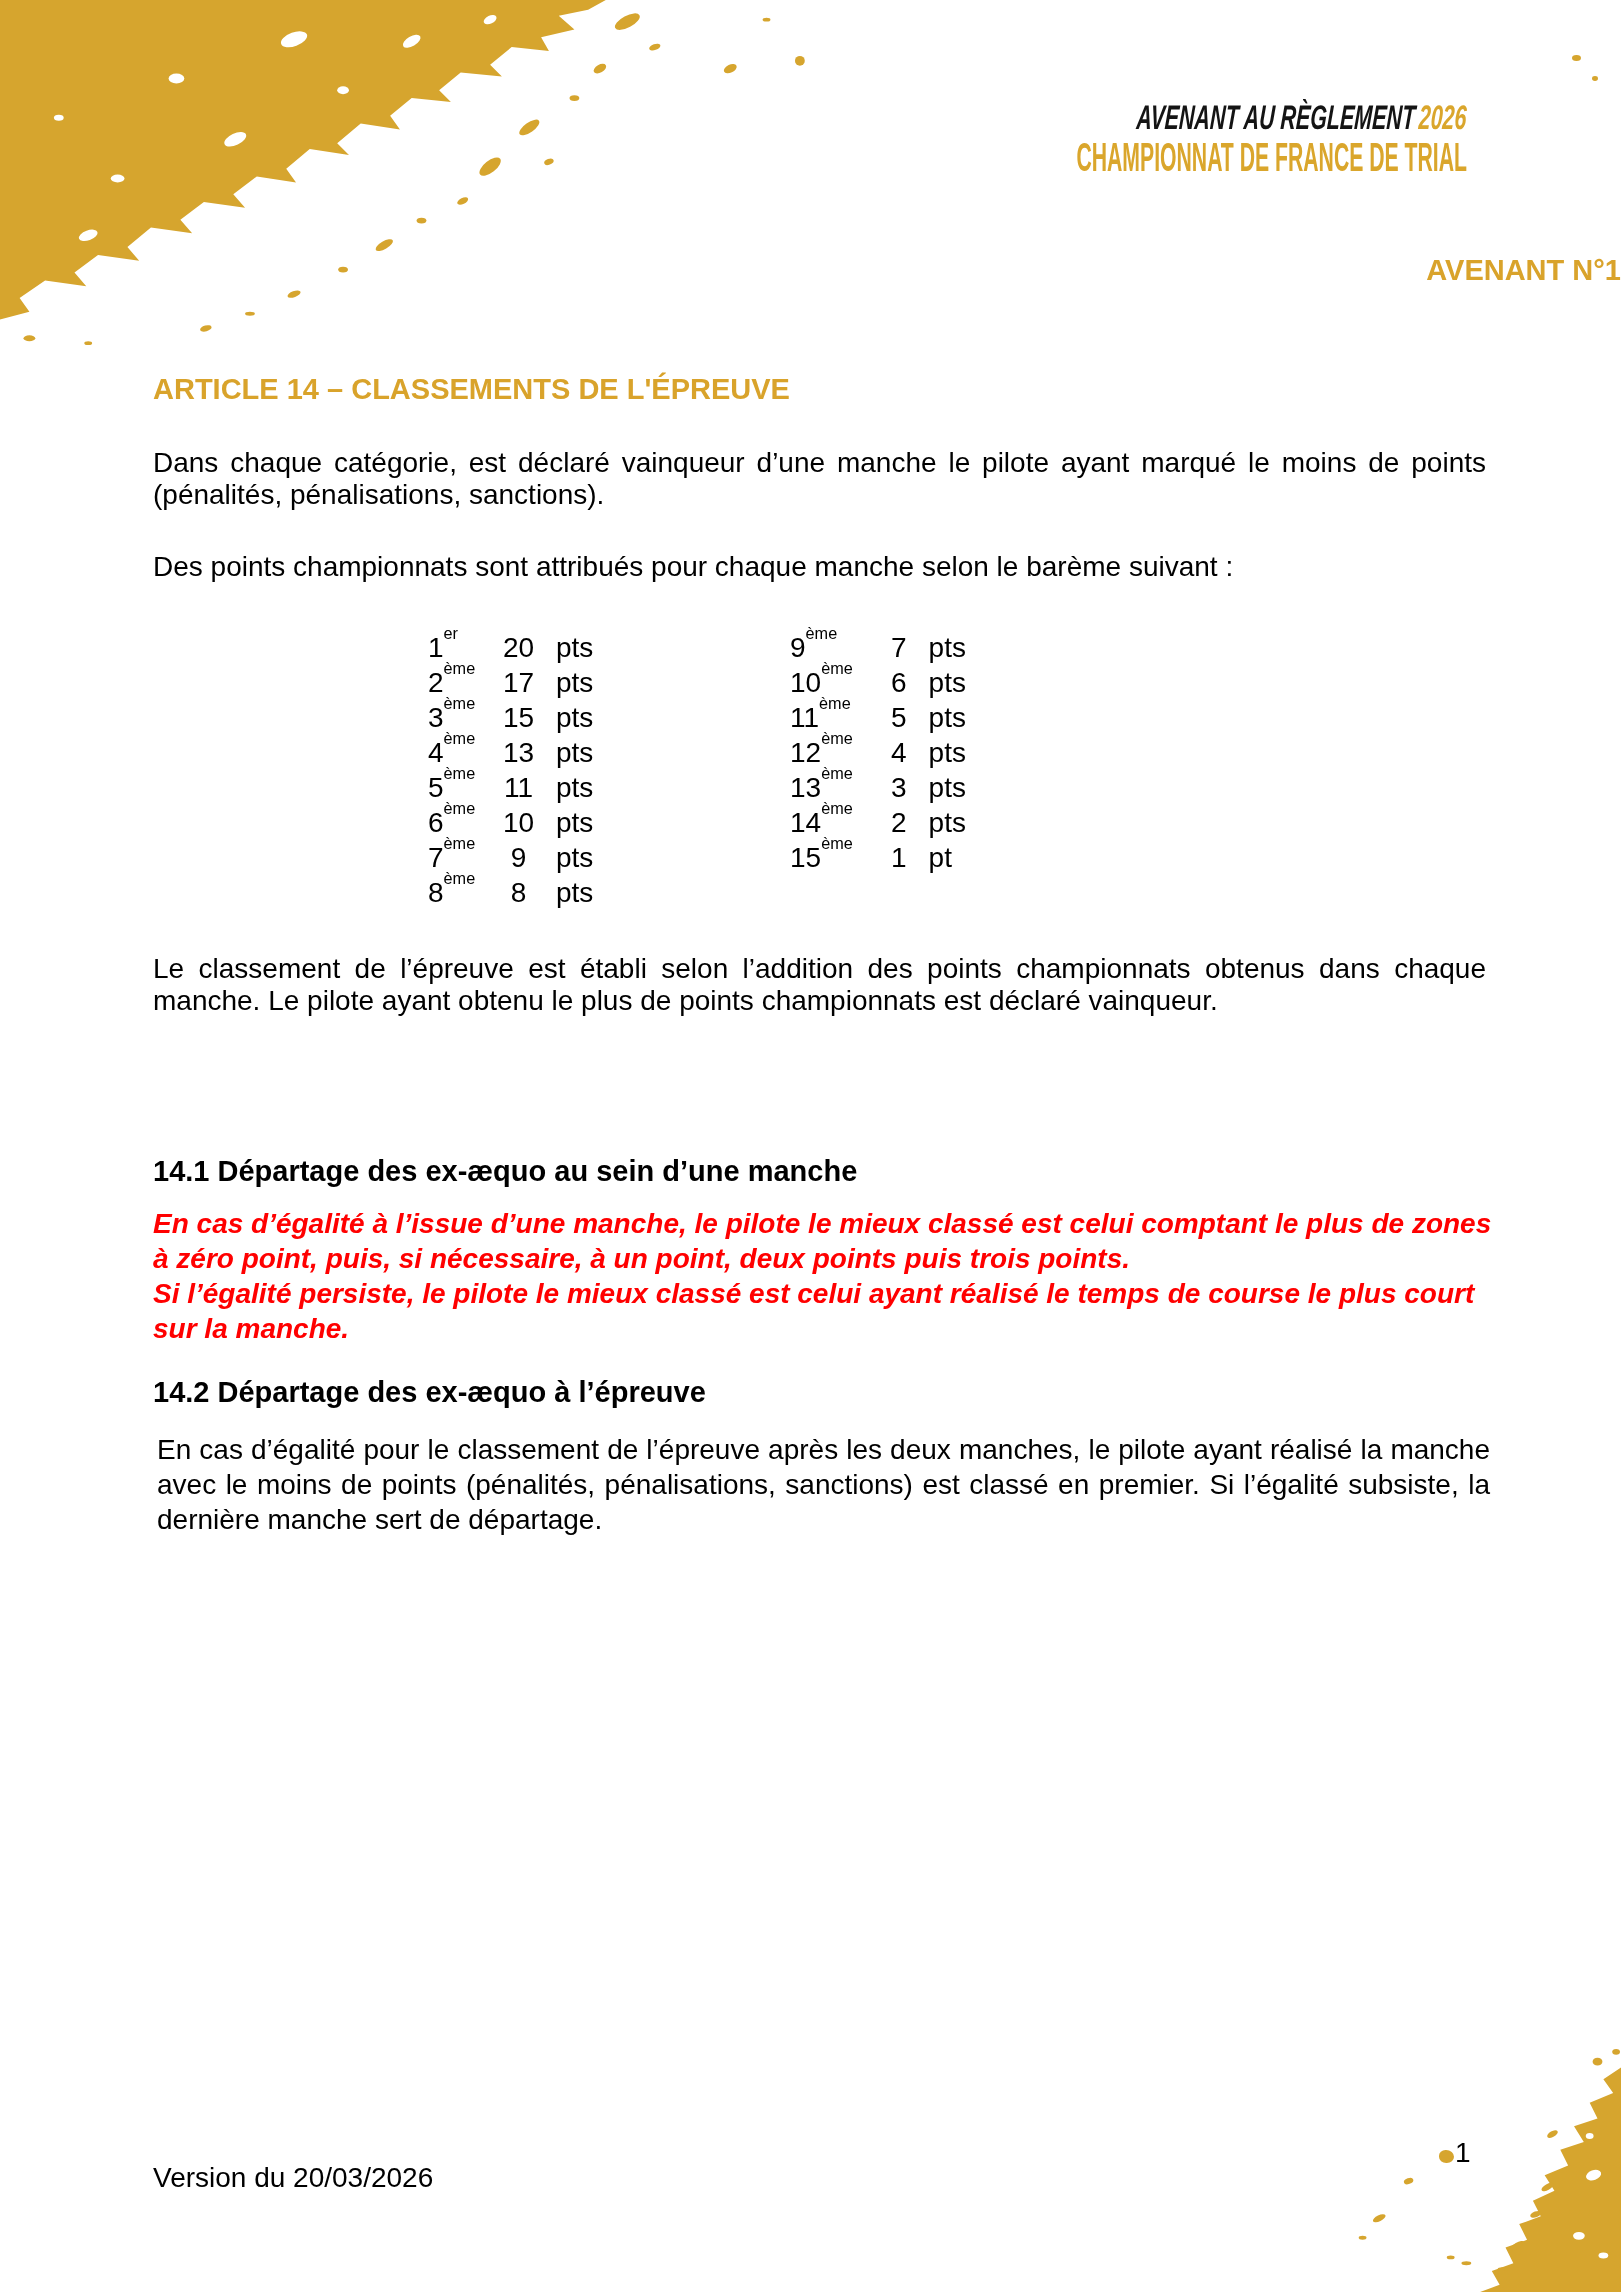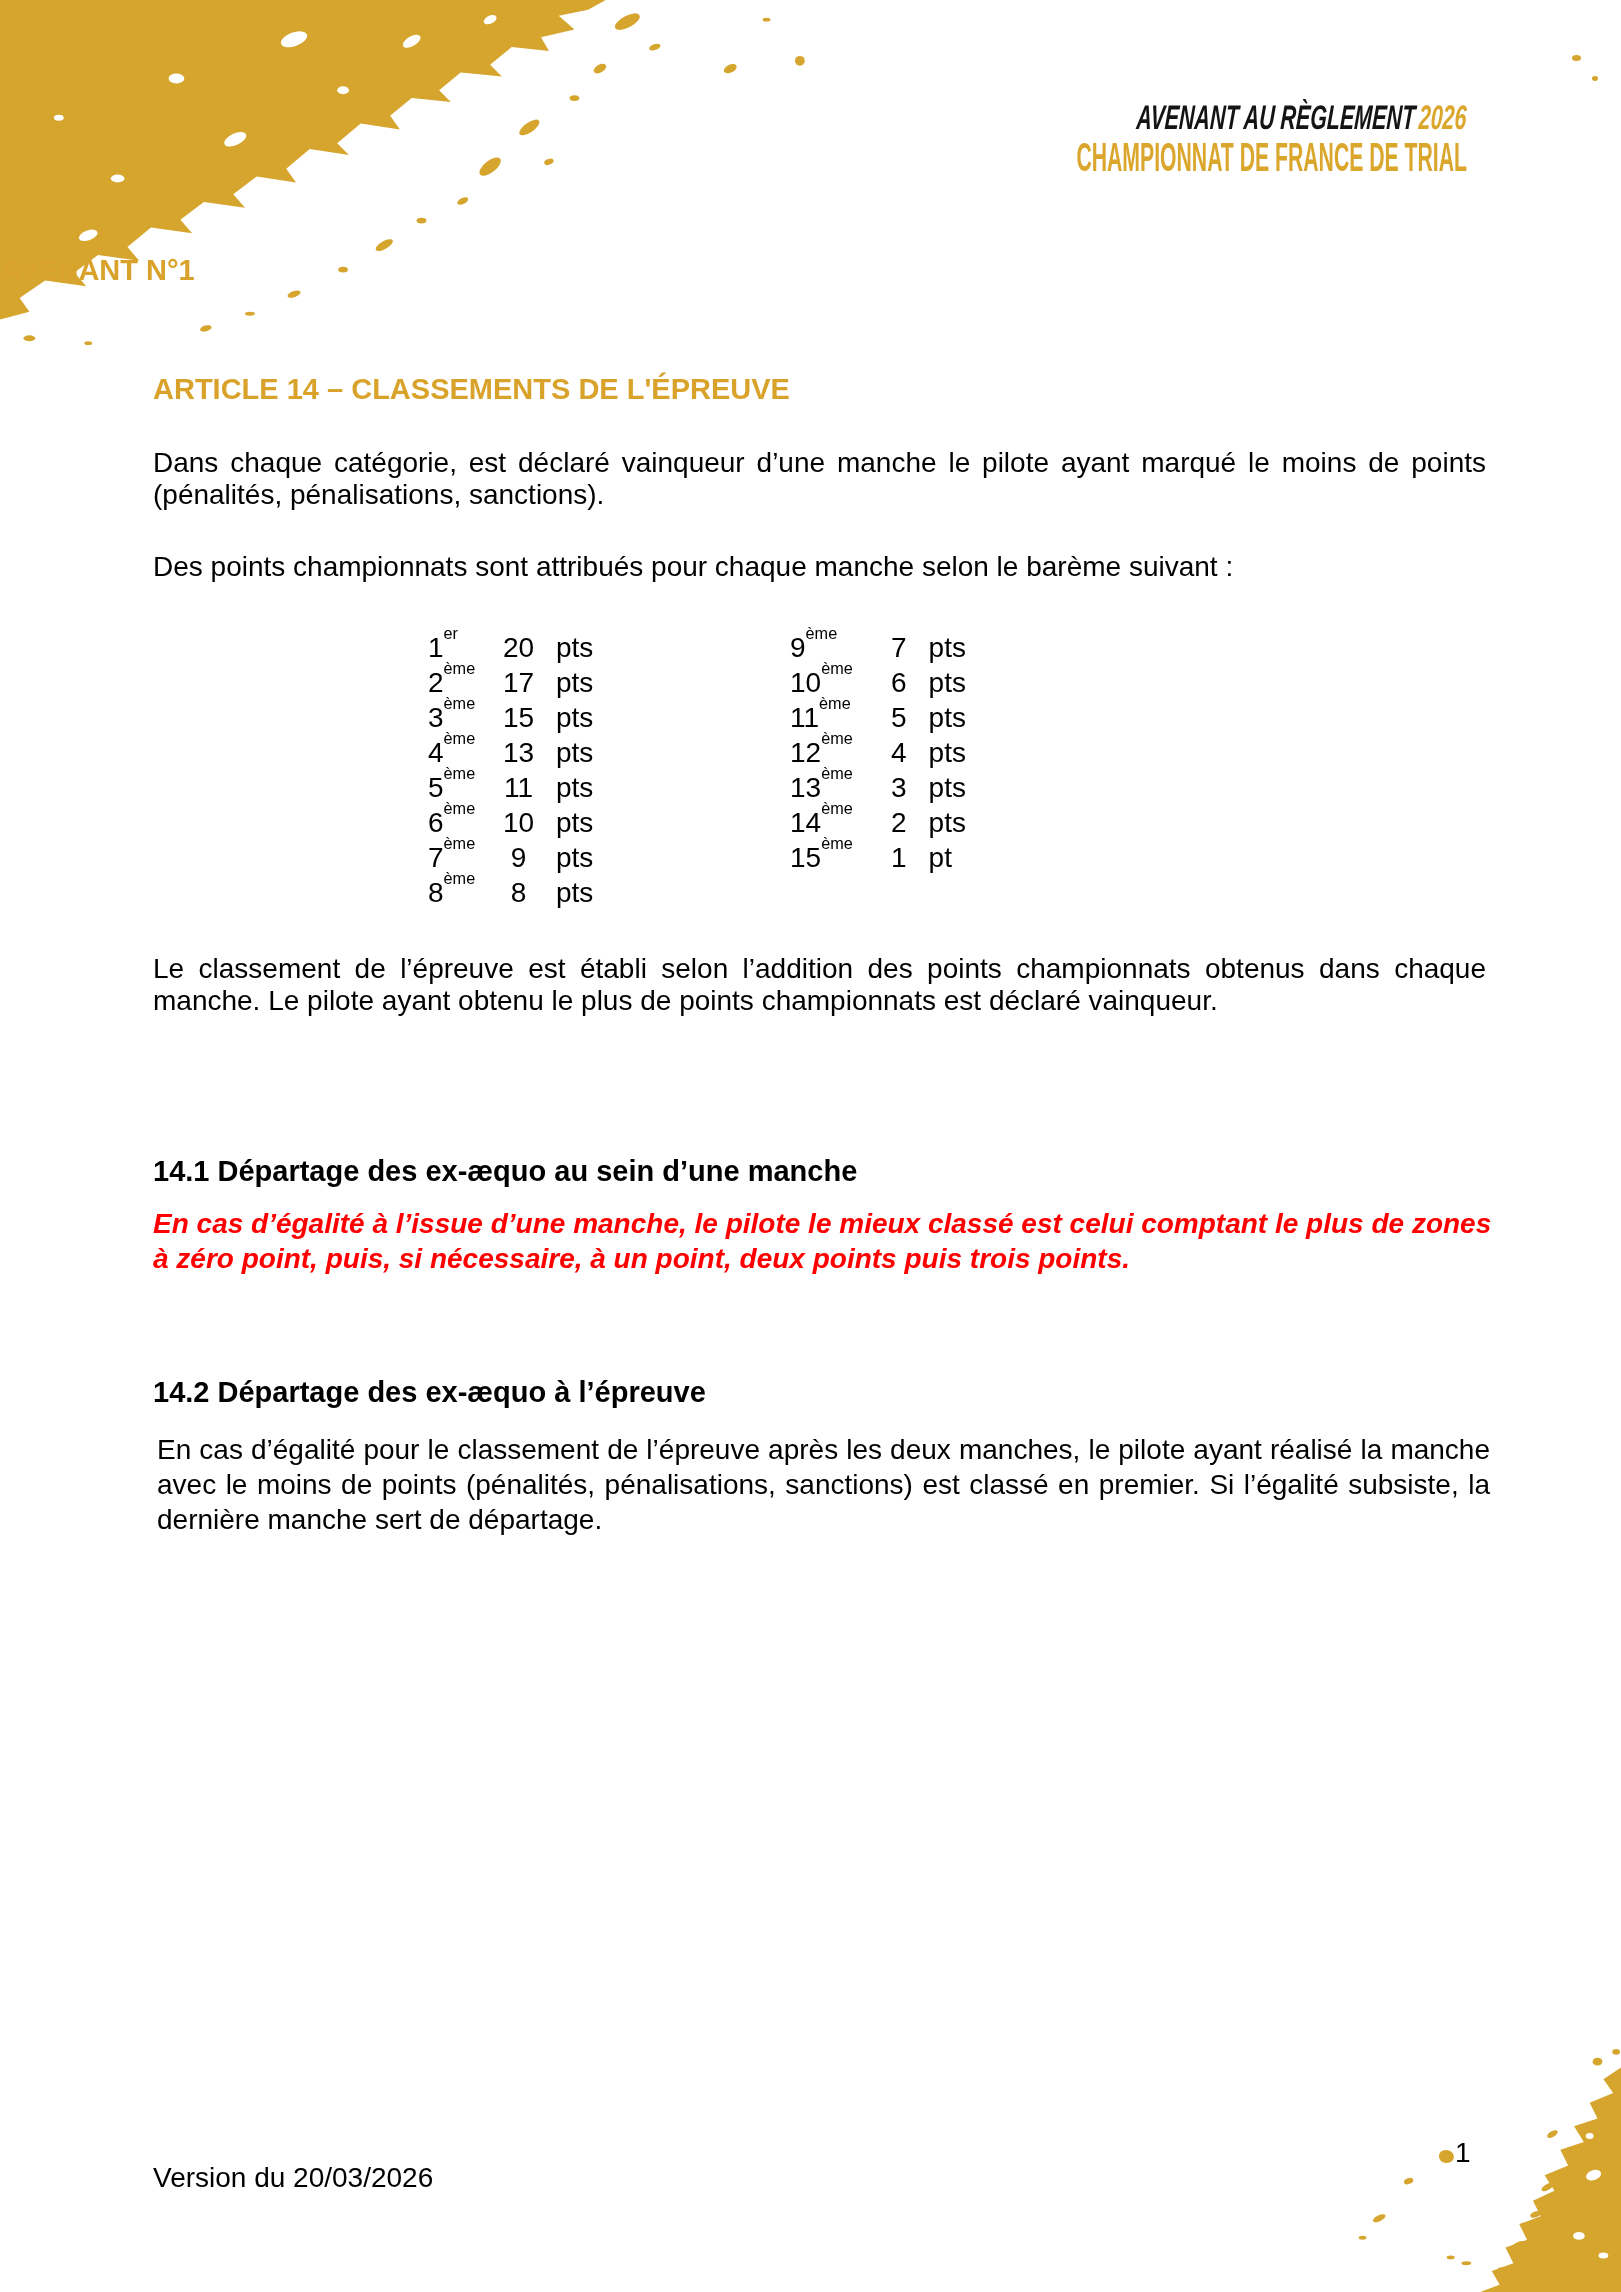--- a/index.html
+++ b/index.html
@@ -11,21 +11,21 @@
     font-family:"Liberation Sans", sans-serif;
     color:#000;
     margin:0 auto;
   }
   .abs{position:absolute;}
   
   .body-text{font-size:28px;line-height:32px;}
   .justify{text-align:justify;}
   
   .gold-heading{color:var(--gold-heading);font-weight:bold;font-size:29px;white-space:nowrap;}
-  .doc-title{top:254px;left:0;width:1621px;text-align:left;}
+  .doc-title{top:254px;left:0;width:1621px;text-align:right;}
   
   .black-heading{font-weight:bold;font-size:29px;white-space:nowrap;}
   
   .red-block{color:var(--red);font-weight:bold;font-size:28px;line-height:35px;font-style:italic;}
   .red-block p{margin:0;}
   
   .brand1{
     top:98px;right:154px;
     font-size:34px;font-weight:bold;font-style:italic;
     white-space:nowrap;letter-spacing:0px;
@@ -136,20 +136,21 @@
       <div class="prow"><span class="ord">15<sup>ème</sup></span><span class="num">1</span><span class="unit">pt</span></div>
     </div>
 
   <div class="abs body-text justify" style="top:953px;left:153px;width:1333px;">Le classement de l’épreuve est établi selon l’addition des points championnats obtenus dans chaque manche. Le pilote ayant obtenu le plus de points championnats est déclaré vainqueur.</div>
 
 
   <div class="abs black-heading" style="top:1155px;left:153px;">14.1 Départage des ex-æquo au sein d’une manche</div>
 
   <div class="abs red-block" style="top:1206px;left:153px;width:1345px;">
     <p>En cas d’égalité à l’issue d’une manche, le pilote le mieux classé est celui comptant le plus de zones à zéro point, puis, si nécessaire, à un point, deux points puis trois points.</p>
+    <p>Si l’égalité persiste, le pilote le mieux classé est celui ayant réalisé le temps de course le plus court sur la manche.</p>
   </div>
 
   <div class="abs black-heading" style="top:1376px;left:153px;">14.2 Départage des ex-æquo à l’épreuve</div>
 
   <div class="abs body-text justify" style="top:1432px;left:157px;width:1333px;line-height:35px;">En cas d’égalité pour le classement de l’épreuve après les deux manches, le pilote ayant réalisé la manche avec le moins de points (pénalités, pénalisations, sanctions) est classé en premier. Si l’égalité subsiste, la dernière manche sert de départage.</div>
 
   <div class="abs version">Version du 20/03/2026</div>
   <span class="abs pagedot"></span>
   <div class="abs pagenum">1</div>
 

